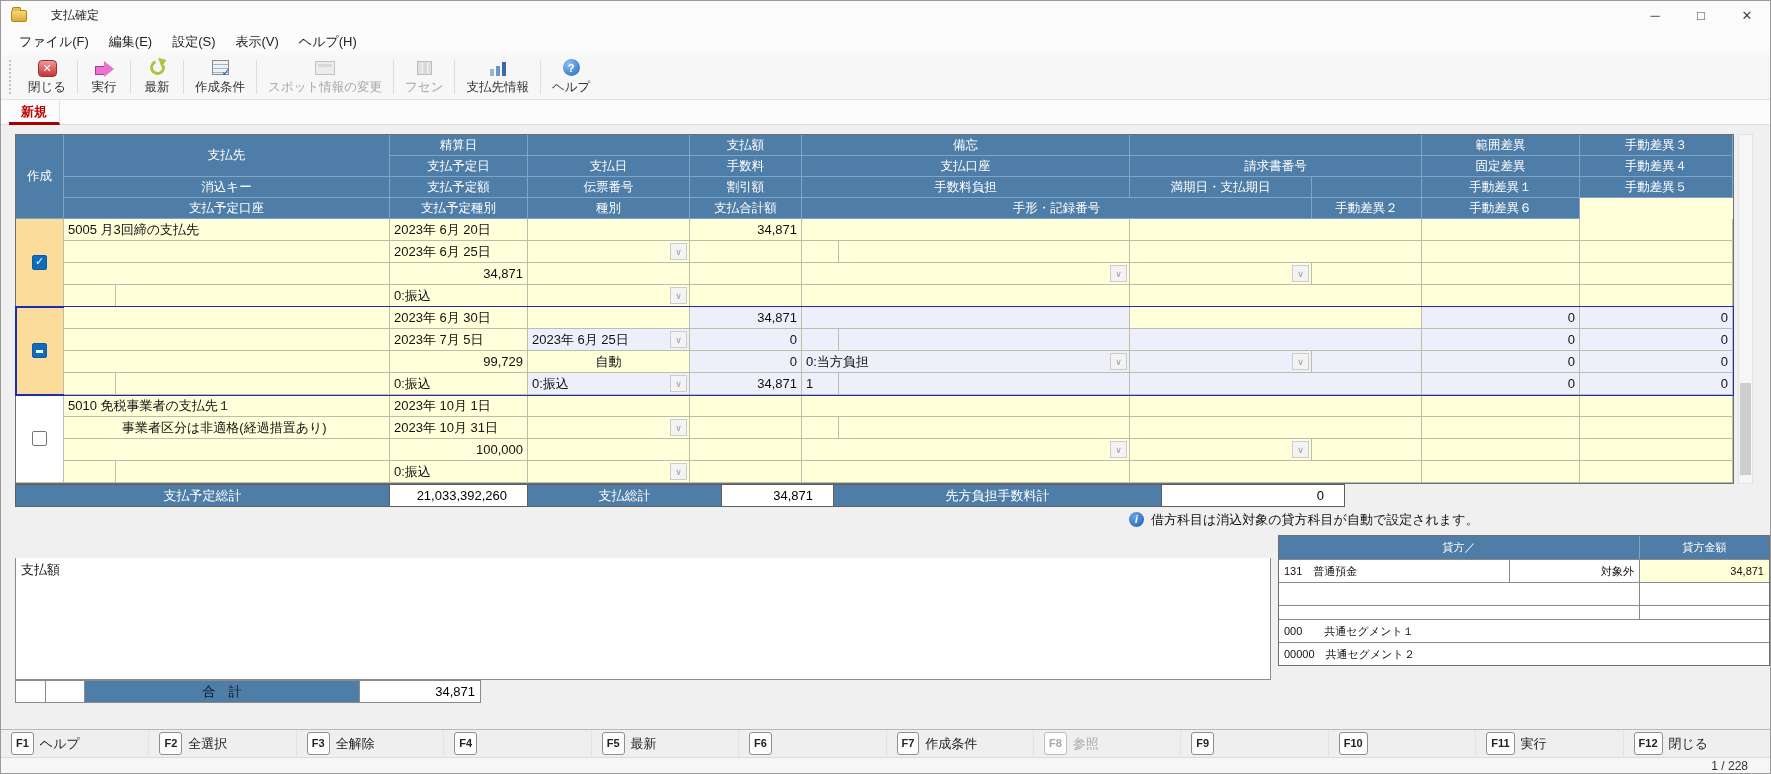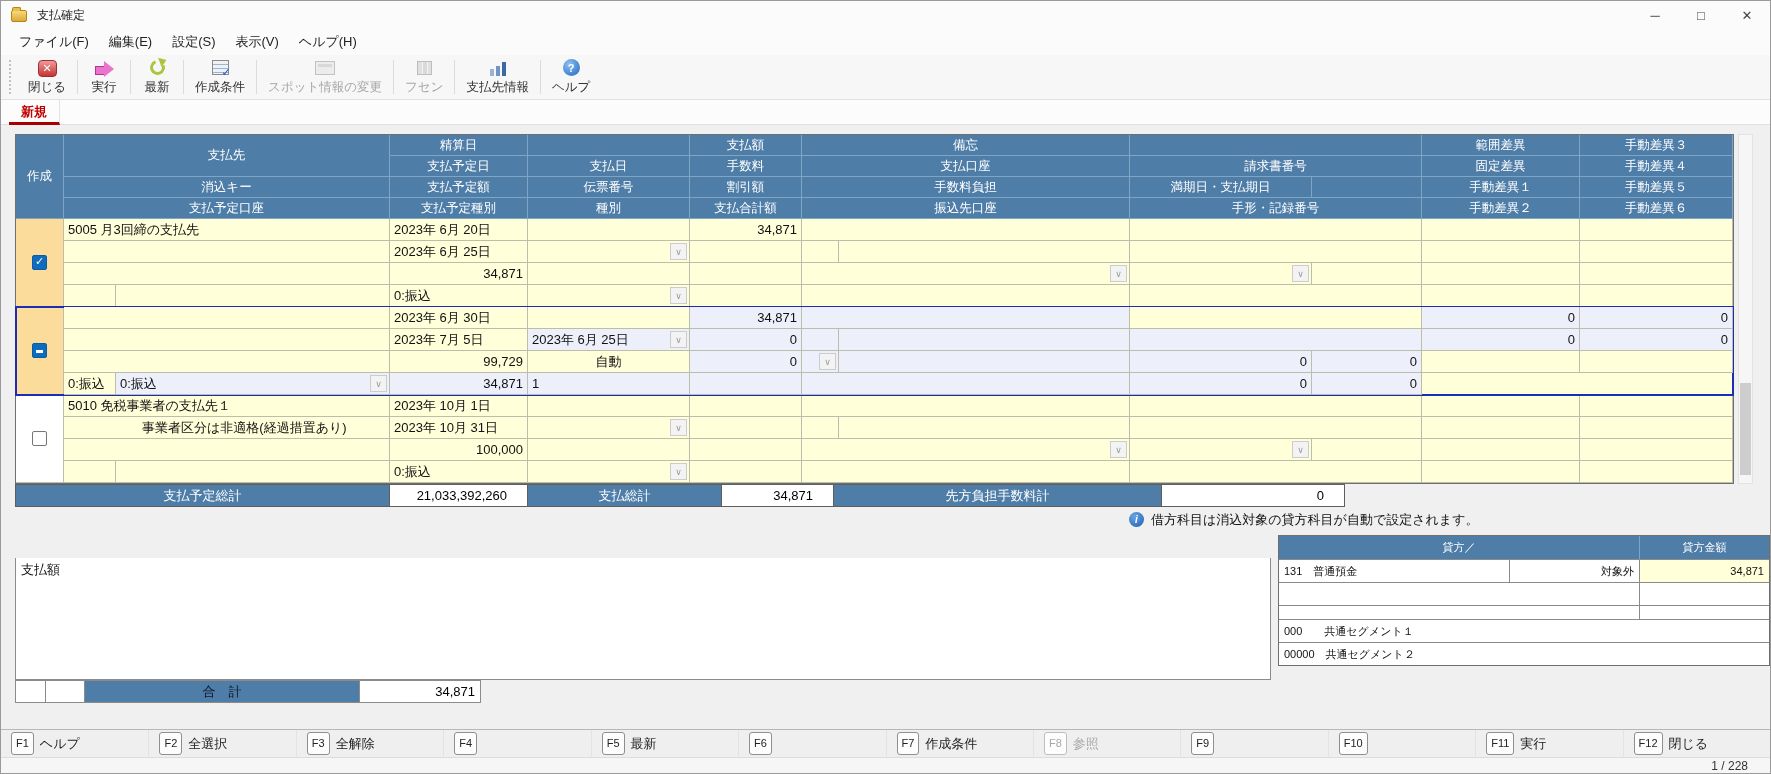--- a/index.html
+++ b/index.html
@@ -3,21 +3,21 @@
 <meta charset="utf-8">
 <style>
 *{box-sizing:border-box;margin:0;padding:0}
 body{font-family:"Liberation Sans","DejaVu Sans",sans-serif;background:#d9d9d9}
 #win{position:relative;width:1771px;height:774px;background:#f0f0f0;overflow:hidden;border:1px solid #9a9a9a}
 
 
 .titlebar{position:absolute;top:0;left:0;right:0;height:28px;background:#fbfbfb;display:flex;align-items:center;padding-left:10px;font-size:12px;color:#222}
 .appic{width:16px;height:12px;background:linear-gradient(#f7d978,#dba93f);border:1px solid #b8860b;border-radius:2px;position:relative;margin-top:2px}
 .appic::before{content:"";position:absolute;top:-4px;left:0;width:7px;height:3px;background:#e9bc55;border:1px solid #b8860b;border-bottom:none;border-radius:2px 2px 0 0}
-.title{margin-left:10px}
+.title{margin-left:24px}
 .wctl{position:absolute;right:0;top:0;height:28px;display:flex}
 .wbtn{width:46px;height:28px;display:flex;align-items:center;justify-content:center;font-size:13px;color:#444}
 .menubar{position:absolute;top:28px;left:0;right:0;height:26px;background:#fbfbfb;display:flex;align-items:center;padding-left:8px;font-size:13px;color:#222}
 .mitem{padding:4px 10px}
 .toolbar{position:absolute;top:54px;left:0;right:0;height:45px;background:#f7f7f7;border-bottom:1px solid #e2e2e2;display:flex;align-items:center;padding-left:6px}
 .grip{width:5px;height:34px;border-left:2px dotted #c3c3c3;margin:0 6px 0 2px}
 .tbtn{display:flex;flex-direction:column;align-items:center;justify-content:flex-end;font-size:12.5px;color:#333;padding:2px 8px;min-width:46px;height:42px}
 .tbtn.disabled{color:#a7a7a7}
 .tsep{width:1px;height:34px;background:#dcdcdc;margin:0 3px}
 .ic{height:20px;display:flex;align-items:center;justify-content:center;margin-bottom:2px}
@@ -48,21 +48,21 @@
 .hgrid{display:grid;grid-template-columns:48px 326px 138px 162px 112px 328px 182px 110px 158px 153px;grid-auto-rows:21px}
 .g{display:grid;grid-template-columns:48px 52px 274px 138px 162px 112px 37px 291px 182px 110px 158px 153px;grid-auto-rows:22px}
 .th{background:#4e7da8;color:#fff;font-size:12.5px;display:flex;align-items:center;justify-content:center;border-right:1px solid #7fa5c4;border-bottom:1px solid #7fa5c4;overflow:hidden;white-space:nowrap}
 .sp2{grid-column:span 2}
 .rs2{grid-row:span 2}
 .rs4{grid-row:span 4}
 .cell{background:#ffffd9;font-size:13px;color:#111;display:flex;align-items:center;padding:0 4px;border-right:1px solid #bdbdab;border-bottom:1px solid #bdbdab;overflow:hidden;white-space:nowrap;position:relative}
 .lav{background:#edf0fa}
 .num{justify-content:flex-end}
 .ctr{justify-content:center}
-.indent{padding-left:78px}
+.indent{padding-left:58px}
 .dd{padding-right:20px}
 .dd::after{content:"∨";position:absolute;right:2px;top:2px;bottom:2px;width:15px;background:#f3f3f3;border:1px solid #ccc;color:#999;font-size:9px;display:flex;align-items:center;justify-content:center}
 .cbcell{background:#fff;display:flex;align-items:center;justify-content:center;border-right:1px solid #bdbdab;border-bottom:1px solid #bdbdab}
 .cbcell.orange{background:#fbdc9b}
 .cb{width:15px;height:15px;border:1px solid #767676;border-radius:2px;background:#fff;position:relative}
 .cb.checked,.cb.indeterminate{background:#0f6cbd;border-color:#0a5ca8}
 .cb.checked::after{content:"✓";color:#fff;font-size:11px;font-weight:bold;position:absolute;left:2px;top:-1px}
 .cb.indeterminate::after{content:"";position:absolute;left:3px;right:3px;top:6px;height:3px;background:#fff}
 .group{position:relative}
 .group.selected{outline:2px solid #1d2cb5;outline-offset:-1px;z-index:3}
@@ -94,21 +94,21 @@
 .brrow.short{height:14px}
 .brc{display:flex;align-items:center;font-size:11px;color:#111;padding:0 5px;border-right:1px solid #8b8b8b;overflow:hidden;white-space:nowrap}
 .brc:last-child{border-right:none}
 .brh{background:#4e7da8;color:#fff;justify-content:center;border-right:1px solid #7fa5c4}
 .yellow{background:#ffffd9}
 
 
 .fkeybar{position:absolute;left:0;right:0;top:728px;height:28px;background:#efefef;border-top:1px solid #b8b8b8;display:grid;grid-template-columns:repeat(12,1fr);align-items:center}
 .fk{display:flex;align-items:center;gap:6px;font-size:13px;color:#222;padding-left:10px;height:100%;border-left:1px solid #e3e3e3}
 .fk:first-child{border-left:none}
-.fkkey{border:1px solid #8f8f8f;background:#fdfdfd;border-radius:3px;font-size:11px;font-weight:normal;padding:4px 4px;color:#222;line-height:13px}
+.fkkey{border:1px solid #8f8f8f;background:#fdfdfd;border-radius:3px;font-size:11px;font-weight:bold;padding:4px 4px;color:#222;line-height:13px}
 .fk.disabled{color:#a8a8a8}
 .fk.disabled .fkkey{color:#a8a8a8;border-color:#bdbdbd}
 .statusbar{position:absolute;left:0;right:0;top:756px;height:36px;background:#f6f6f6;border-top:1px solid #dcdcdc}
 .page{position:absolute;right:22px;top:1px;font-size:12px;color:#333}
 </style>
 </head>
 <body>
 
 <div id="win">
 
@@ -221,21 +221,20 @@
       <div class="th">手数料負担</div>
       <div class="th">満期日・支払期日</div>
       <div class="th"></div>
       <div class="th">手動差異１</div>
       <div class="th">手動差異５</div>
 
       <div class="th">支払予定口座</div>
       <div class="th">支払予定種別</div>
       <div class="th">種別</div>
       <div class="th">支払合計額</div>
-      <div class="th">振込先口座</div>
       <div class="th sp2">手形・記録番号</div>
       <div class="th">手動差異２</div>
       <div class="th">手動差異６</div>
     </div>
 
     <div class="g group">
       <div class="cbcell orange rs4">
         <span class="cb checked"></span>
       </div>
       <div class="cell sp2">5005 月3回締の支払先</div>
@@ -298,20 +297,21 @@
       <div class="cell lav"></div>
       <div class="cell lav"></div>
       <div class="cell sp2 lav"></div>
       <div class="cell num lav">0</div>
       <div class="cell num lav">0</div>
 
       <div class="cell sp2"></div>
       <div class="cell num">99,729</div>
       <div class="cell ctr">自動</div>
       <div class="cell num lav">0</div>
+      <div class="cell sp2 dd lav">0:当方負担</div>
       <div class="cell dd lav"></div>
       <div class="cell lav"></div>
       <div class="cell num lav">0</div>
       <div class="cell num lav">0</div>
 
       <div class="cell"></div>
       <div class="cell"></div>
       <div class="cell">0:振込</div>
       <div class="cell dd lav">0:振込</div>
       <div class="cell num lav">34,871</div>

